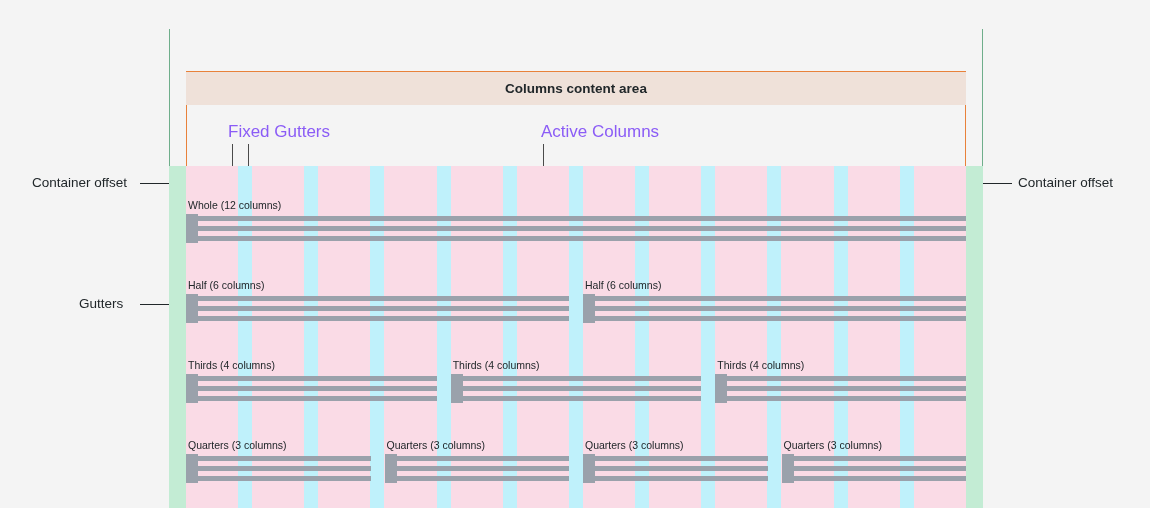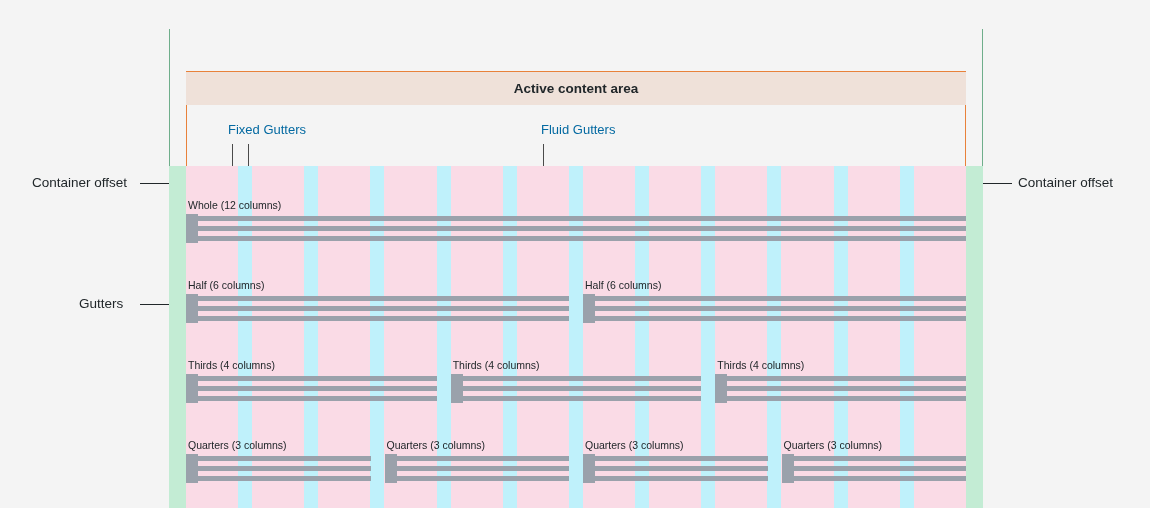--- a/index.html
+++ b/index.html
@@ -72,22 +72,22 @@
     height: 437px;
     width: 1px;
     background: #e8813a;
   }
   .active-rule.left  { left: 186px; }
   .active-rule.right { left: 965px; }
 
   
   .callout {
     position: absolute;
-    font-size: 13px;
-    color: #0369a1;
+    font-size: 17px;
+    color: #8b5cf6;
     white-space: nowrap;
   }
   .tick {
     position: absolute;
     width: 1px;
     background: #4a4a4a;
   }
 
   
   .side-label {
@@ -185,28 +185,28 @@
 <div id="diagram">
 
   <div class="container-rule left"></div>
   <div class="container-rule right"></div>
 
 
   <div class="active-rule left"></div>
   <div class="active-rule right"></div>
 
   <div class="active-band">
-    <span>Active content area</span>
+    <span>Columns content area</span>
   </div>
 
   <div class="callout" style="left:228px; top:122px;">Fixed Gutters</div>
   <div class="tick" style="left:232px; top:144px; height:22px;"></div>
   <div class="tick" style="left:248px; top:144px; height:22px;"></div>
 
-  <div class="callout" style="left:541px; top:122px;">Fluid Gutters</div>
+  <div class="callout" style="left:541px; top:122px;">Active Columns</div>
   <div class="tick" style="left:543px; top:144px; height:42px;"></div>
 
   <div class="side-label" style="left:32px; top:175px;">Container offset</div>
   <div class="leader" style="left:140px; top:183px; width:37px;"></div>
 
   <div class="side-label" style="left:1018px; top:175px;">Container offset</div>
   <div class="leader" style="left:976px; top:183px; width:36px;"></div>
 
   <div class="side-label" style="left:79px; top:296px;">Gutters</div>
   <div class="leader" style="left:140px; top:304px; width:37px;"></div>

